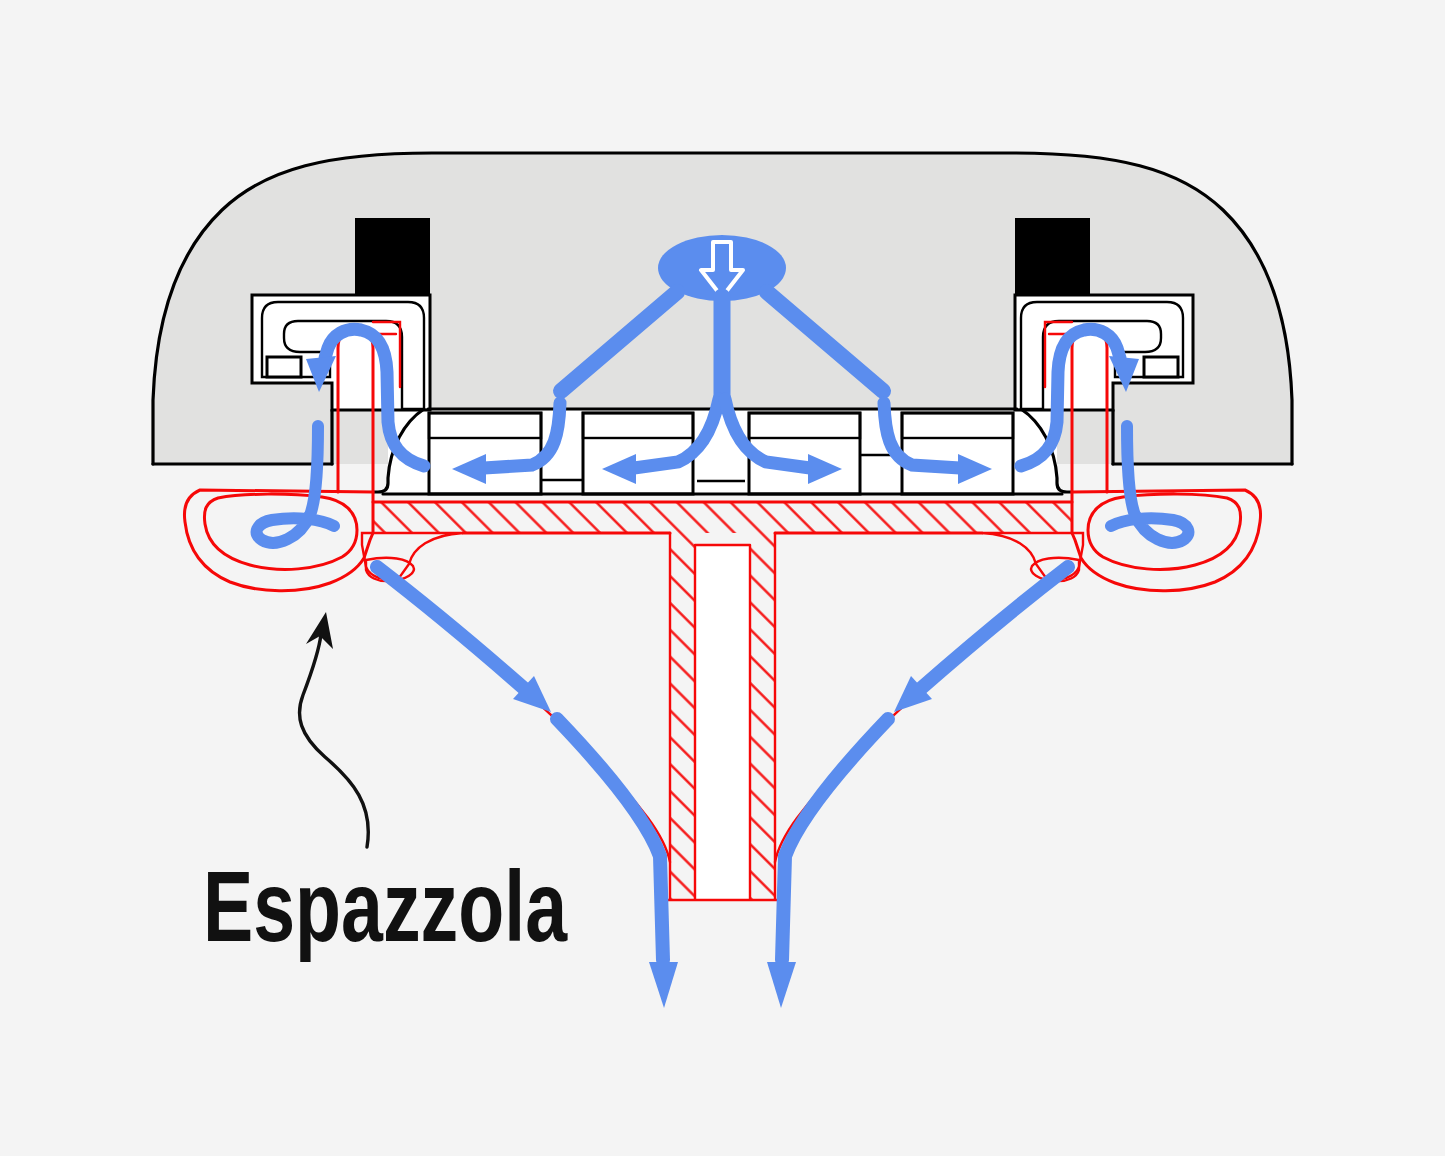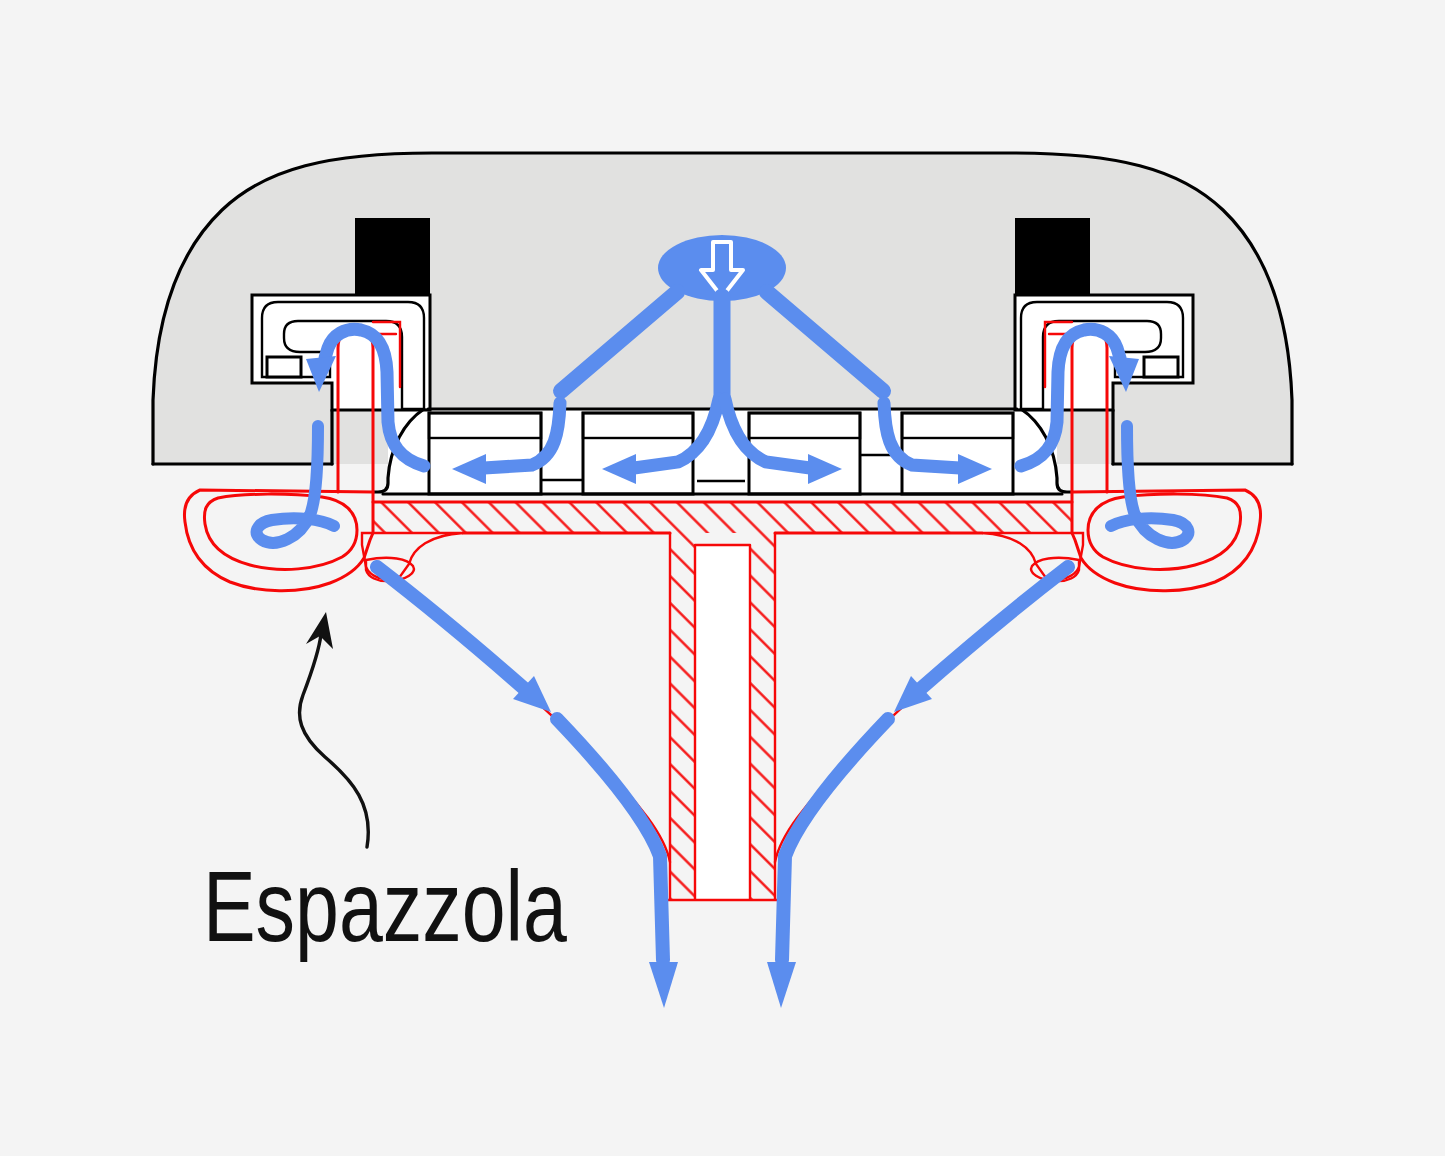--- a/index.html
+++ b/index.html
@@ -1,17 +1,17 @@
 <!DOCTYPE html>
 <html style="--background: #f4f4f4; --shell_fill: #e1e1e0; --outline: #000000; --brush_red: #f60808; --water_blue: #5b8dee; --label_color: #111111;"><head>
 <meta charset="utf-8">
 <style>
   html,body{margin:0;padding:0;}
   body{width:1445px;height:1156px;overflow:hidden;font-family:"Liberation Sans",sans-serif;}
-  .stage{position:relative;width:1445px;height:1156px;background:var(--background,#f4f4f4);}
+  .stage{position:relative;width:1445px;height:1156px;background:var(--background,#f4f4f4);font-weight:bold;}
   svg{display:block}
   .bg{fill:var(--background,#f4f4f4)}
   .shell{fill:var(--shell_fill,#e1e1e0)}
   .oln{stroke:var(--outline,#000);fill:none;stroke-width:3.2px;stroke-linecap:round}
   .oln-thin{stroke:var(--outline,#000);fill:none;stroke-width:2.4px}
   .whitebox{fill:#fff;stroke:var(--outline,#000);stroke-width:3px}
   .white{fill:#fff}
   .blackfill{fill:var(--outline,#000)}
   .hatchblk{stroke:var(--outline,#000);stroke-width:1.7px}
   .hatchredline{stroke:var(--brush_red,#f60808);stroke-width:2.3px}

